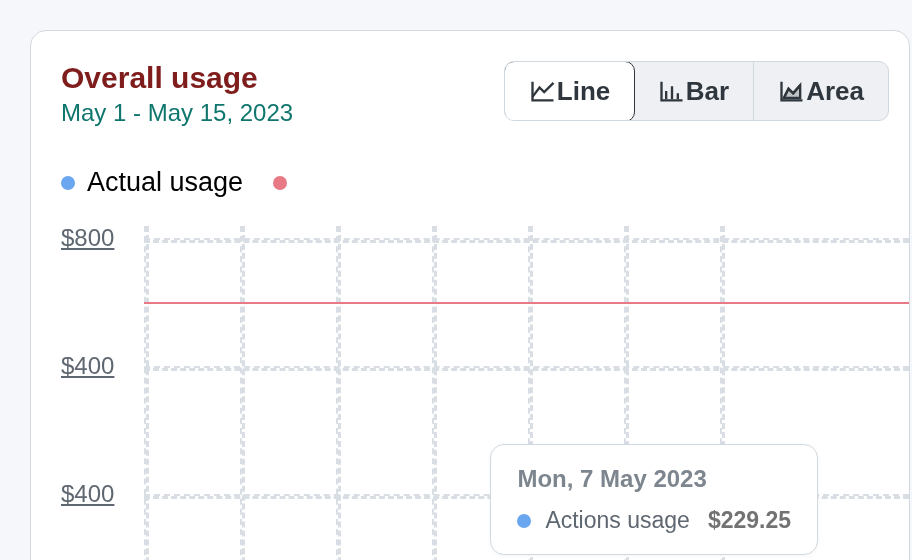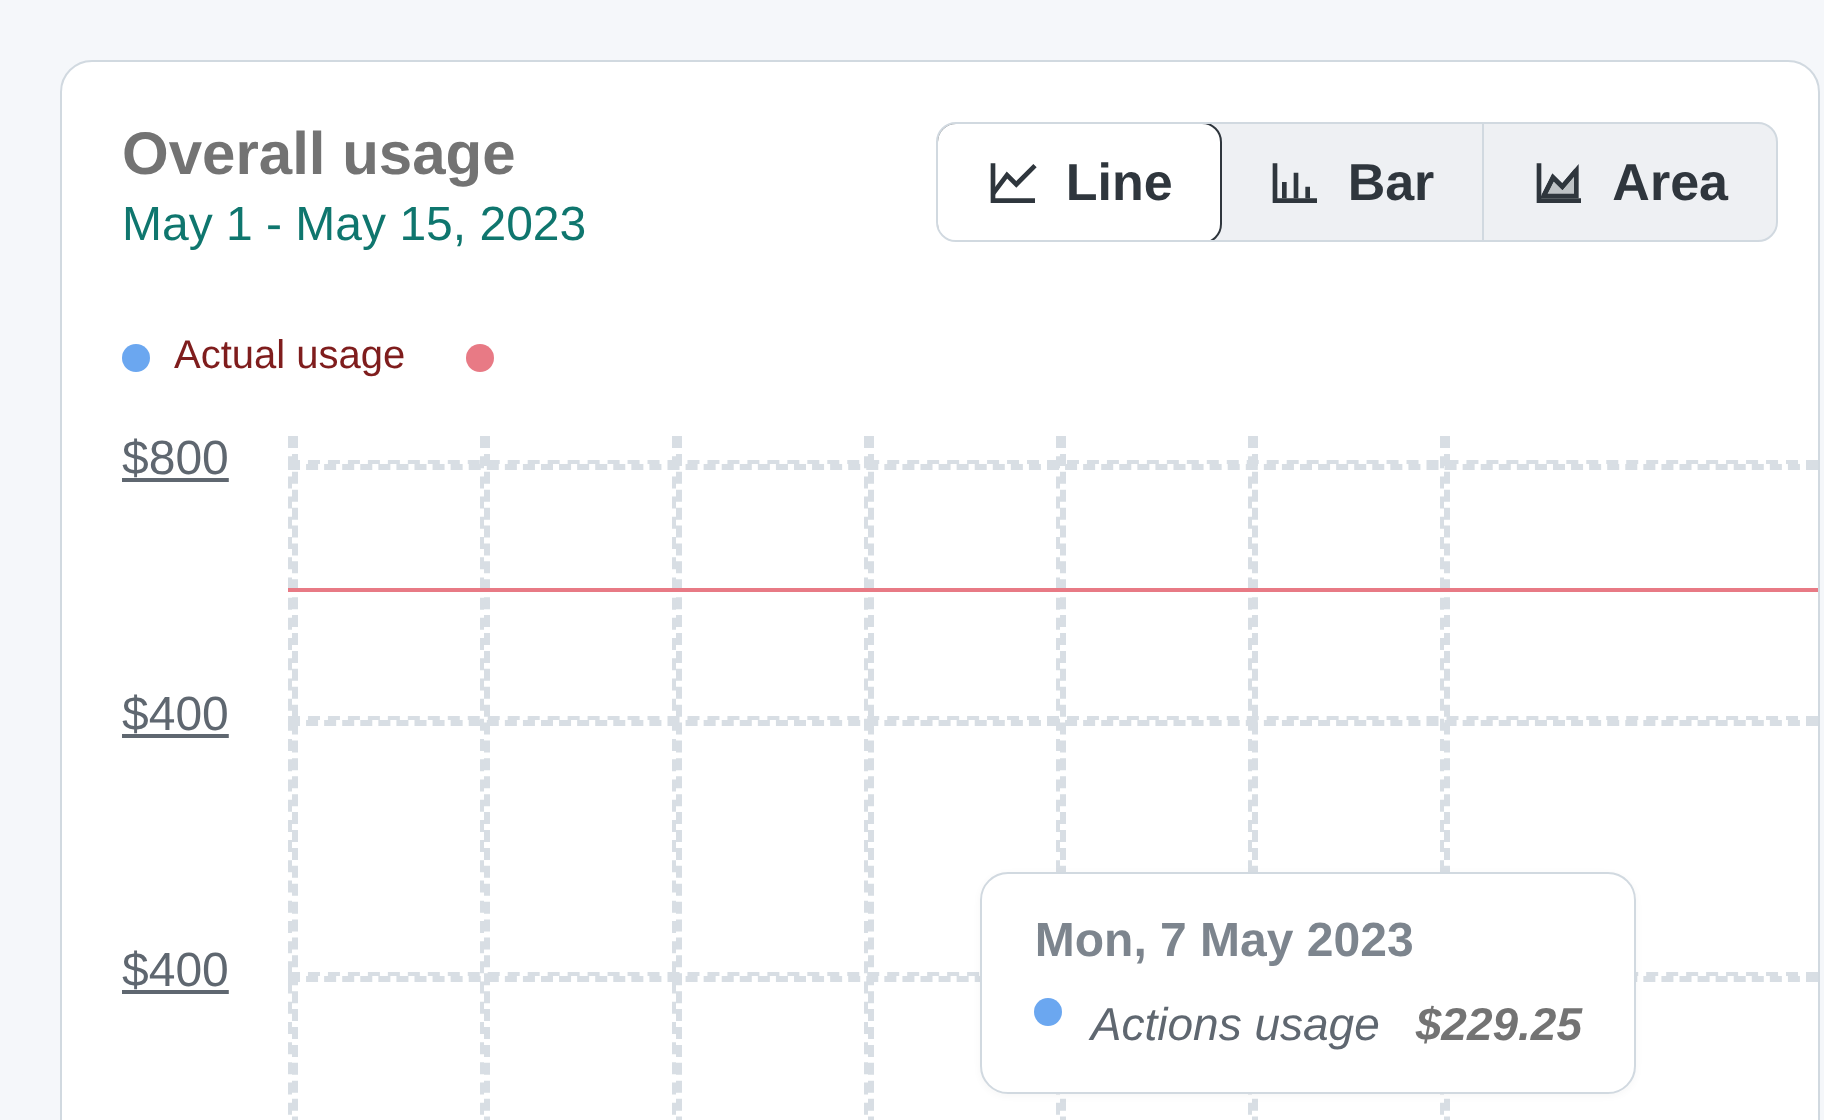--- a/index.html
+++ b/index.html
@@ -26,39 +26,39 @@
   .header-row {
     display: flex;
     align-items: flex-start;
     justify-content: space-between;
     padding-right: 20px;
   }
   .title-block { }
   .title {
     font-size: 30px;
     font-weight: 600;
-    color: #737373;
+    color: #7f1d1d;
     margin-bottom: 4px;
   }
   .daterange {
     font-size: 24px;
     color: #0f766e;
   }
   .seg {
     display: flex;
     background: #eef0f3;
     border: 1.5px solid #d1d9e0;
     border-radius: 10px;
     overflow: hidden;
     height: 60px;
   }
   .seg-btn {
     display: flex;
     align-items: center;
-    gap: 12px;
+    gap: 0;
     padding: 0 24px;
     font-size: 26px;
     font-weight: 600;
     color: #2f363d;
     border-right: 1px solid #d1d9e0;
     cursor: pointer;
   }
   .seg-btn:last-child { border-right: none; }
   .seg-btn.active {
     background: #ffffff;
@@ -66,22 +66,22 @@
     border-radius: 10px;
     margin: -1.5px;
     z-index: 2;
   }
   .seg-icon svg { width: 28px; height: 28px; display:block; }
 
   .legend-row {
     display: flex;
     gap: 30px;
     margin-top: 40px;
-    font-size: 20px;
-    color: #7f1d1d;
+    font-size: 27px;
+    color: #000000;
   }
   .legend-item { display:flex; align-items:center; gap:12px; }
   .dot { width: 14px; height: 14px; border-radius: 50%; display:inline-block; }
 
   .chart-wrap {
     display:flex;
     margin-top: 28px;
     position: relative;
   }
   .y-axis {
@@ -124,21 +124,21 @@
   .tooltip {
     position: absolute;
     background: #ffffff;
     border: 1.5px solid #d1d9e0;
     border-radius: 14px;
     padding: 20px 26px;
     box-shadow: 0 1px 4px rgba(0,0,0,0.04);
     margin-left: 46px;
   }
   .tt-date { font-size: 24px; font-weight:600; color:#7d858e; margin-bottom: 14px; }
-  .tt-row { display:flex; align-items:flex-start; gap:14px; font-size:23px; color:#5f6770;font-style:italic; }
+  .tt-row { display:flex; align-items:center; gap:14px; font-size:23px; color:#5f6770; }
   .tt-val { font-weight:700; color:#737373; margin-left: 4px; }
 </style>
 </head>
 <body>
 
 <div class="outer">
   <div class="card">
 
     <div class="header-row">
       <div class="title-block">

